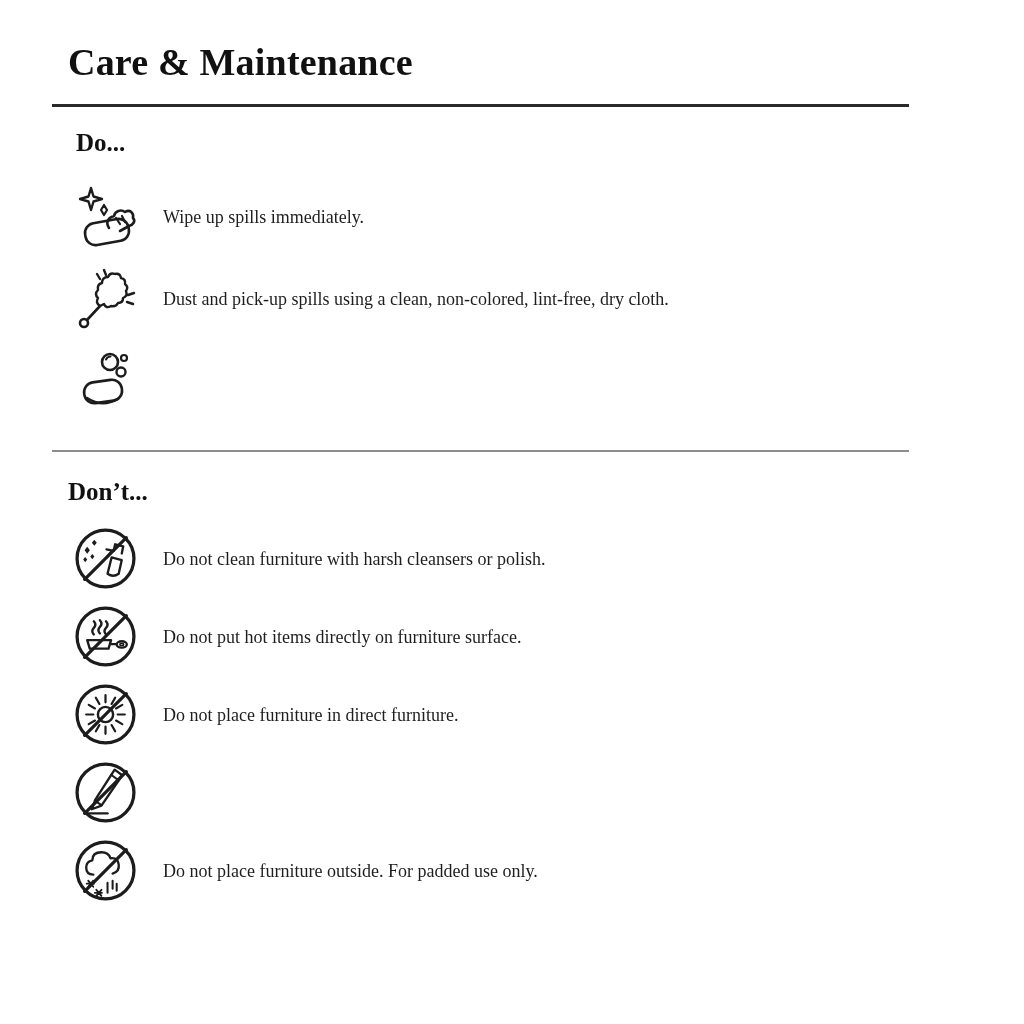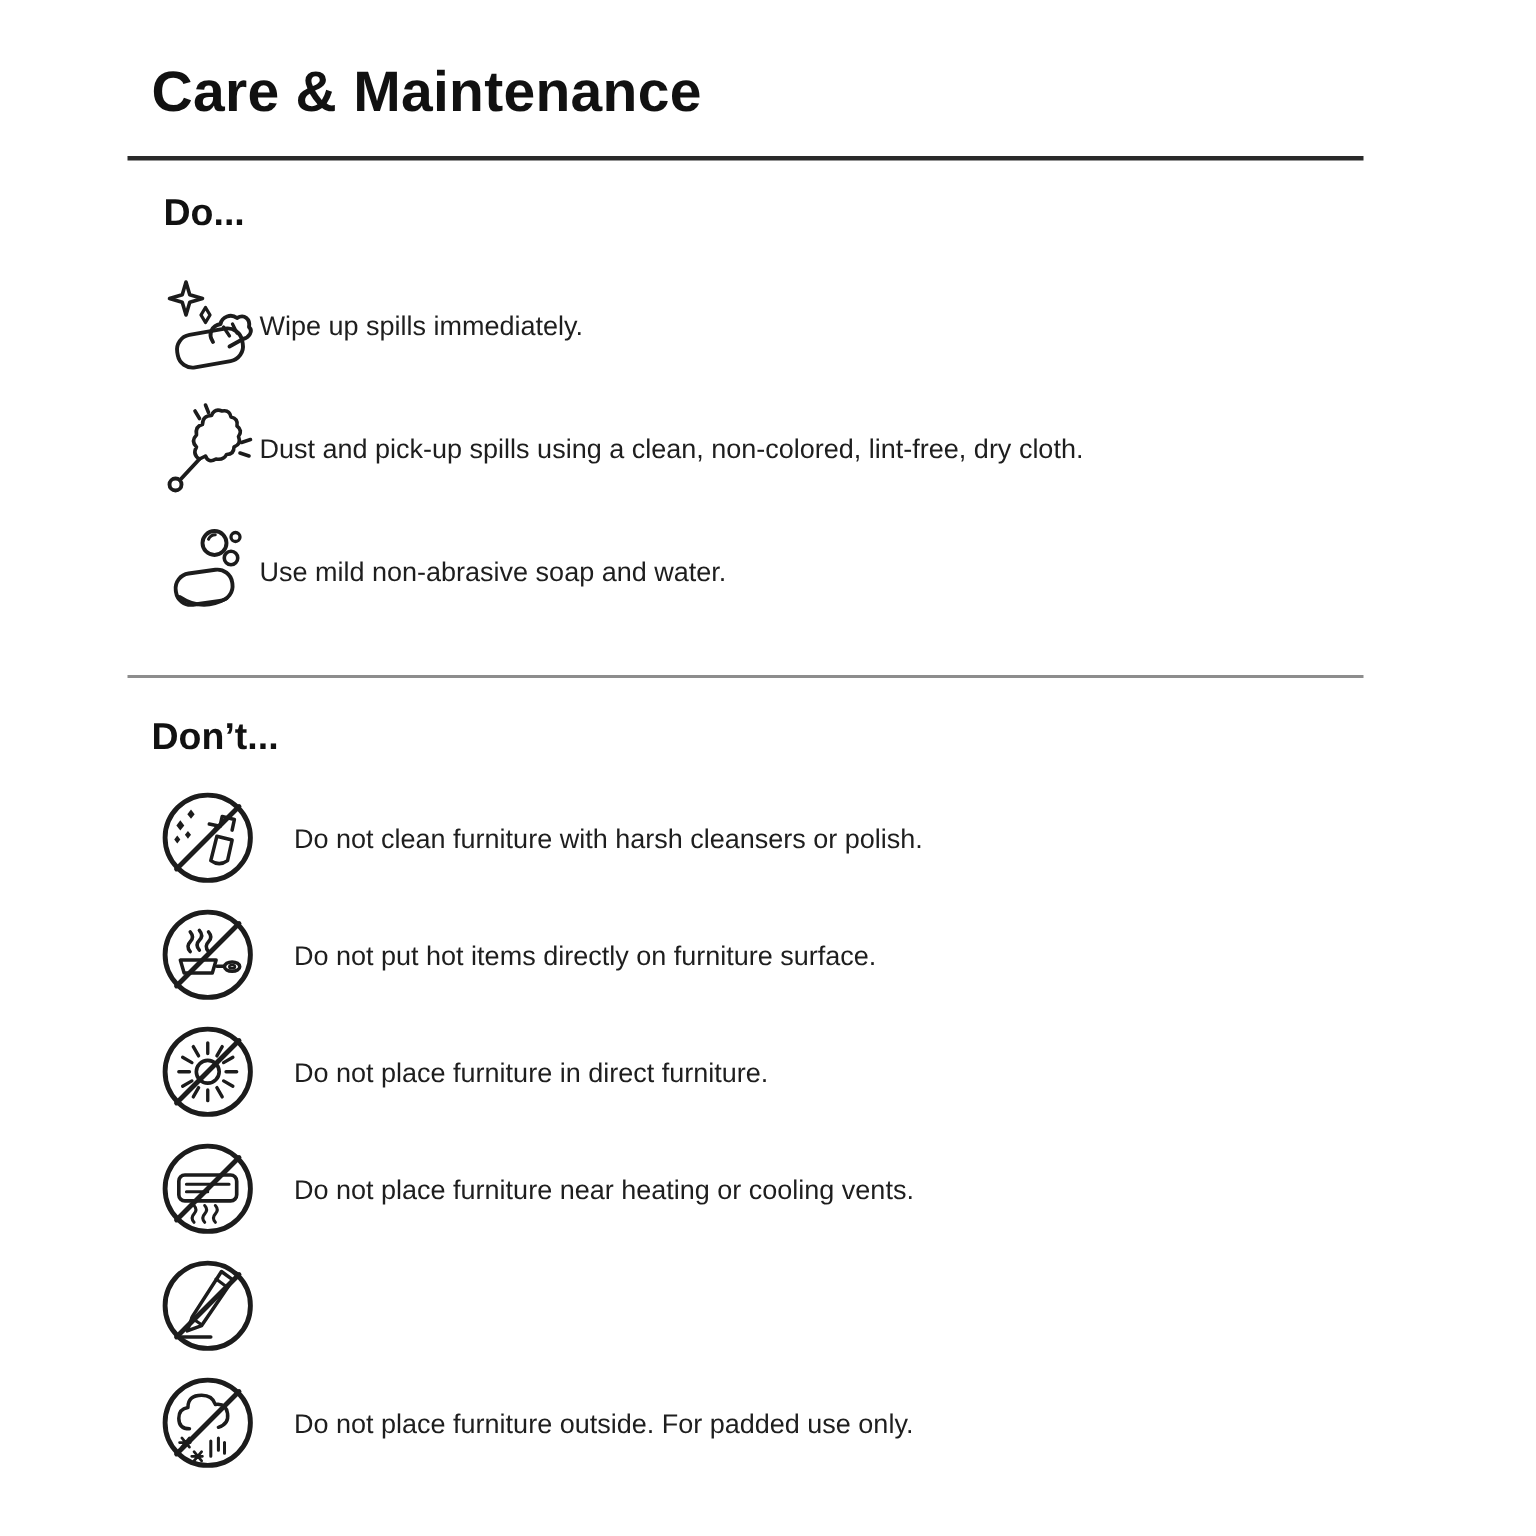--- a/index.html
+++ b/index.html
@@ -3,40 +3,40 @@
 <meta charset="utf-8">
 <style>
   html, body { margin: 0; padding: 0; }
   body {
     width: 1024px; height: 1024px;
     background: #ffffff;
     font-family: "Liberation Sans", sans-serif;
     color: #1e1e1e;
     overflow: hidden;
   }
-  .page { padding: 0 115px 0 85px; }
+  .page { padding: 0 115px 0 52px; font-family: Liberation Serif, serif; }
 
   .title {
     font-size: 38px; line-height: 1.1; font-weight: 700;
     color: #111; margin: 42px 0 0 16px; letter-spacing: 0.2px;
   }
   .divider { border: none; width: 100%; }
   .divider-dark  { height: 3px; background: #2a2a2a; margin-top: 20px; }
   .divider-light { height: 2px; background: #8d8d8d; margin-top: 34px; }
 
   .section-heading {
     font-size: 25px; line-height: 1.1; font-weight: 700;
     color: #111; margin: 22px 0 0 24px;
   }
   .section-heading.dont { margin-top: 26px; margin-left: 16px; }
 
   .do-list { margin-top: 26px; }
   .do-row { display: flex; align-items: center; height: 70px; margin-bottom: 12px; }
   .do-icon { width: 64px; height: 64px; margin-left: 24px; flex: none; }
-  .do-row .item-text { }
+  .do-row .item-text { margin-left: 23px; }
 
   .dont-list { margin-top: 14px; }
   .dont-row { display: flex; align-items: center; height: 78px; }
   .dont-icon { width: 65px; height: 65px; margin-left: 21px; flex: none; }
   .dont-row .item-text { margin-left: 25px; }
 
   .item-text { font-size: 18px; color: #1e1e1e; line-height: 1.25; }
 
   svg .ln { stroke: #1c1c1c; fill: none; stroke-linecap: round; stroke-linejoin: round; }
   svg .fl { fill: #1c1c1c; stroke: none; }
@@ -83,21 +83,20 @@
         <span class="do-icon">
           <svg viewBox="0 0 64 64" width="64" height="64">
             <rect class="ln" stroke-width="2.6" x="8" y="32" width="38" height="21" rx="10" transform="rotate(-8 27 42)"></rect>
             <path class="ln" stroke-width="2.4" d="M11 49 q15 10 31 1"></path>
             <circle class="ln" stroke-width="2.6" cx="34" cy="13" r="8"></circle>
             <path class="ln" stroke-width="2" d="M30 10.5 q1.5 -3 4.5 -3"></path>
             <circle class="ln" stroke-width="2.2" cx="48" cy="9" r="3"></circle>
             <circle class="ln" stroke-width="2.4" cx="45" cy="23" r="4.5"></circle>
           </svg>
         </span>
-        <span class="item-text">Use mild non-abrasive soap and water.</span>
       </div>
 
     </div>
   </section>
 
   <div class="divider divider-light"></div>
 
   <section>
     <h2 class="section-heading dont">Don’t...</h2>
 
@@ -143,34 +142,20 @@
           <svg viewBox="0 0 64 64" width="65" height="65">
             <circle class="ln" stroke-width="2.4" cx="32" cy="32" r="7.5"></circle>
             <path class="ln" stroke-width="2.2" d="M44 32 h7 M20 32 h-7 M32 44 v7 M32 20 v-7 M42.4 38 l6.1 3.5 M21.6 26 l-6.1 -3.5 M38 42.4 l3.5 6.1 M26 21.6 l-3.5 -6.1 M26 42.4 l-3.5 6.1 M38 21.6 l3.5 -6.1 M21.6 38 l-6.1 3.5 M42.4 26 l6.1 -3.5"></path>
             <circle class="ln" stroke-width="3.2" cx="32" cy="32" r="28"></circle>
             <line class="ln" stroke-width="3.2" x1="11.5" y1="52.5" x2="52.5" y2="11.5"></line>
           </svg>
         </span>
         <span class="item-text">Do not place furniture in direct furniture.</span>
       </div>
 
-      <div class="dont-row">
-        <span class="dont-icon">
-          <svg viewBox="0 0 64 64" width="65" height="65">
-            <rect class="ln" stroke-width="2.4" x="13" y="23" width="38" height="17" rx="4"></rect>
-            <path class="ln" stroke-width="2" d="M18 29 h28 M18 34 h14"></path>
-            <path class="ln" stroke-width="2" d="M23 54 q-2.5 -2.8 0 -5.5 q2.5 -2.7 0 -5.5"></path>
-            <path class="ln" stroke-width="2" d="M30 54 q-2.5 -2.8 0 -5.5 q2.5 -2.7 0 -5.5"></path>
-            <path class="ln" stroke-width="2" d="M37 54 q-2.5 -2.8 0 -5.5 q2.5 -2.7 0 -5.5"></path>
-            <circle class="ln" stroke-width="3.2" cx="32" cy="32" r="28"></circle>
-            <line class="ln" stroke-width="3.2" x1="11.5" y1="52.5" x2="52.5" y2="11.5"></line>
-          </svg>
-        </span>
-        <span class="item-text">Do not place furniture near heating or cooling vents.</span>
-      </div>
 
       <div class="dont-row">
         <span class="dont-icon">
           <svg viewBox="0 0 64 64" width="65" height="65">
             <path class="ln" stroke-width="2.3" d="M41 9.5 l7.5 5.5 -20.5 30 -9.5 3.5 3.5 -9.5 z"></path>
             <path class="ln" stroke-width="2" d="M37.5 14.5 L45 20"></path>
             <path class="ln" stroke-width="2" d="M21.5 40 L28 44.5"></path>
             <path class="ln" stroke-width="2.3" d="M14 52.5 h20"></path>
             <circle class="ln" stroke-width="3.2" cx="32" cy="32" r="28"></circle>
             <line class="ln" stroke-width="3.2" x1="11.5" y1="52.5" x2="52.5" y2="11.5"></line>

